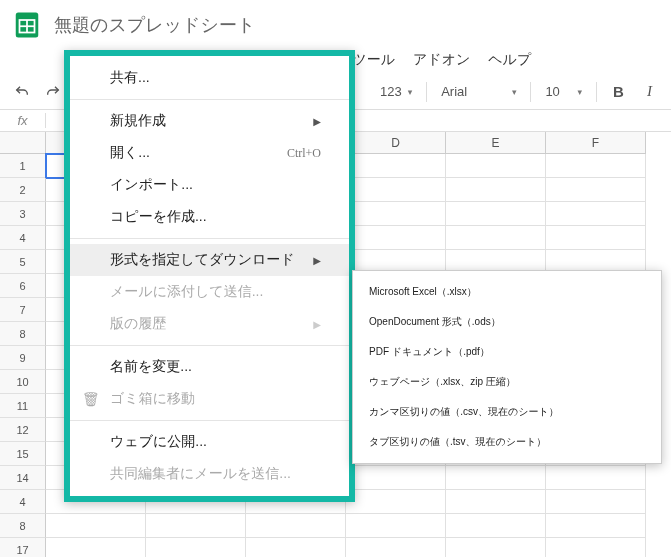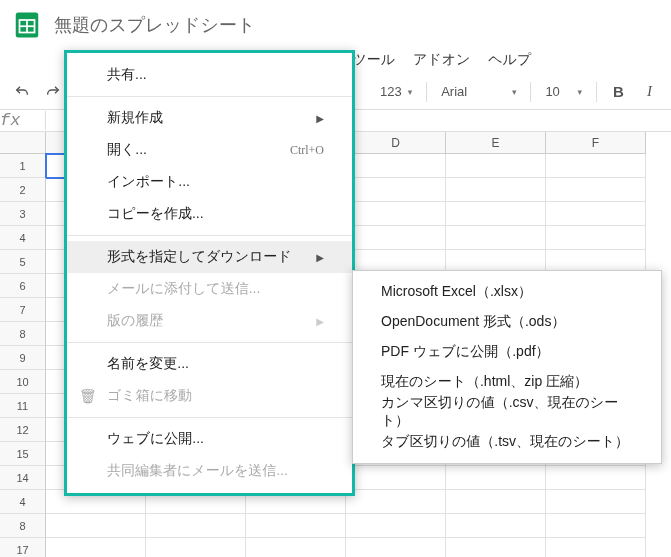--- a/index.html
+++ b/index.html
@@ -14,44 +14,44 @@
   .menu-item { padding: 5px 9px; cursor: pointer; }
   .menu-item.active { background: #fff; }
 
   .toolbar { display: flex; align-items: center; padding: 4px 8px; gap: 4px; border-bottom: 1px solid #ddd; height: 36px; }
   .tool-btn { width: 28px; height: 28px; display:flex; align-items:center; justify-content:center; color:#555; cursor:pointer; }
   .tool-sep { width:1px; height:20px; background:#ddd; margin:0 4px; }
   .tool-select { display:flex; align-items:center; gap:6px; padding: 0 6px; color:#555; cursor:pointer; font-size:13px; }
   .dd-arrow { font-size: 9px; color:#777; }
 
   .fx-row { display:flex; align-items:center; height: 22px; border-bottom:1px solid #ddd; }
-  .fx-label { width:46px; text-align:left; font-style:italic; color:#888; font-size: 17px; border-right:1px solid #ddd;font-family:Liberation Mono, monospace; }
+  .fx-label { width:46px; text-align:center; font-style:italic; color:#888; font-size: 13px; border-right:1px solid #ddd; }
 
   .sheet-area { position: relative; }
   .col-headers { display:flex; height:22px; }
   .corner { width:46px; border-right:1px solid #ccc; border-bottom:1px solid #ccc; background:#f8f8f8; }
   .col-h { flex: 0 0 100px; text-align:center; font-size:12px; color:#555; border-right:1px solid #ccc; border-bottom:1px solid #ccc; background:#f8f8f8; line-height:22px; }
   .grid-body { }
   .row { display:flex; height:24px; }
   .row-h { width:46px; text-align:center; font-size:11px; color:#555; border-right:1px solid #ccc; border-bottom:1px solid #e0e0e0; background:#f8f8f8; line-height:24px; }
   .cell { flex:0 0 100px; border-right:1px solid #e0e0e0; border-bottom:1px solid #e0e0e0; }
   .cell.selected { outline: 2px solid #3b78e7; outline-offset:-1px; }
 
   
-  .menu-panel { position:absolute; top:50px; left:64px; width:291px; background:#fff; box-shadow:0 2px 10px rgba(0,0,0,.25); border:3px solid #14b8a6; z-index:10; padding:6px 0; }
+  .menu-panel { position:absolute; top:50px; left:64px; width:291px; background:#fff; box-shadow:0 2px 10px rgba(0,0,0,.25); border:6px solid #14b8a6; z-index:10; padding:6px 0; }
   .mi { display:flex; align-items:center; height:32px; padding: 0 28px 0 40px; font-size:14px; color:#222; cursor:pointer; position:relative; }
   .mi.disabled { color:#aaa; cursor:default; }
   .mi .shortcut { margin-left:auto; color:#777; font-size:12px;font-family:Liberation Serif, serif; }
   .mi .sub-arrow { margin-left:auto; color:#555; font-size:10px; }
   .mi .mi-icon { position:absolute; left:12px; width:18px; text-align:center; color:#aaa; }
   .menu-sep { height:1px; background:#e4e4e4; margin:5px 0; }
   .mi.highlight { background:#eeeeee; }
 
   .submenu { position:absolute; top:270px; left:352px; width:310px; background:#fff; box-shadow:0 2px 10px rgba(0,0,0,.25); border:1px solid #ccc; z-index:11; padding:6px 0; }
-  .submenu .mi { height:30px; padding-left:28px; font-size:14px; }
+  .submenu .mi { height:30px; padding-left:16px; font-size:10px; }
 </style>
 </head>
 <body>
 
 <div class="header">
   <div class="logo">
     <svg viewBox="0 0 24 24">
         <rect x="3" y="2" width="18" height="20" rx="2" fill="#0f9d58"></rect>
         <rect x="6" y="8" width="12" height="10" fill="none" stroke="#fff" stroke-width="1.4"></rect>
         <line x1="6" y1="13" x2="18" y2="13" stroke="#fff" stroke-width="1.4"></line>
@@ -325,24 +325,24 @@
 </div>
 
 <div class="submenu">
   <div class="mi">
       <span>Microsoft Excel（.xlsx）</span>
     </div>
   <div class="mi">
       <span>OpenDocument 形式（.ods）</span>
     </div>
   <div class="mi">
-      <span>PDF ウェブに公開（.pdf）</span>
-    </div>
-  <div class="mi">
-      <span>現在のシート（.html、zip 圧縮）</span>
+      <span>PDF ドキュメント（.pdf）</span>
+    </div>
+  <div class="mi">
+      <span>ウェブページ（.xlsx、zip 圧縮）</span>
     </div>
   <div class="mi">
       <span>カンマ区切りの値（.csv、現在のシート）</span>
     </div>
   <div class="mi">
       <span>タブ区切りの値（.tsv、現在のシート）</span>
     </div>
 </div>
 
 </body></html>

